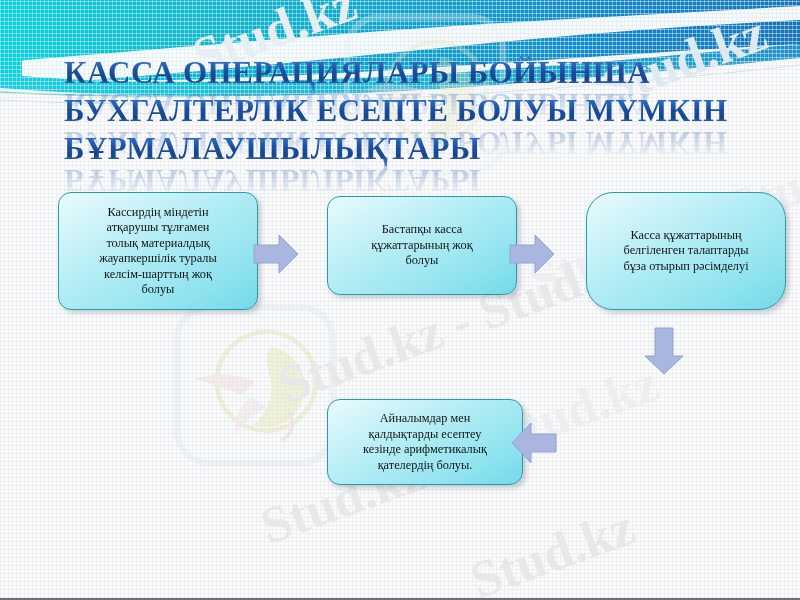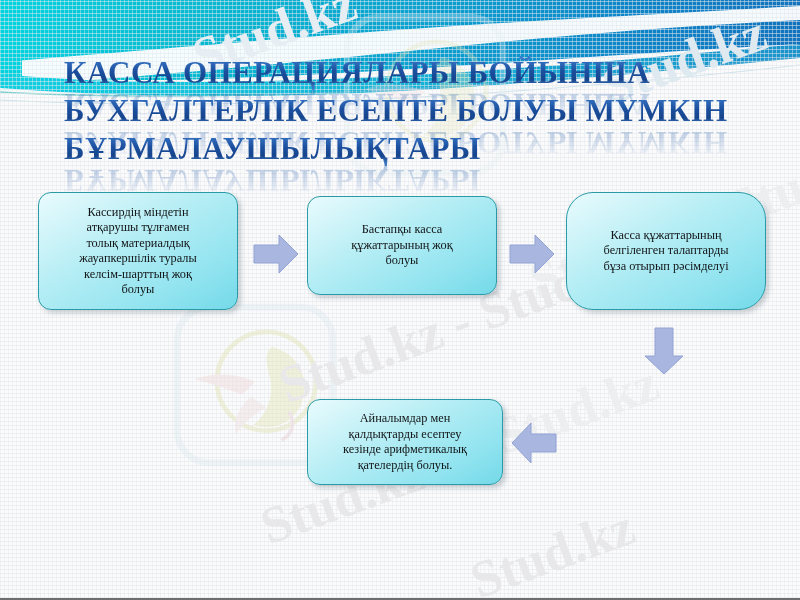--- a/index.html
+++ b/index.html
@@ -114,20 +114,21 @@
     position: absolute;
     z-index: 7;
     border: 1.6px solid #2a9aa6;
     border-radius: 13px;
     background: linear-gradient(150deg, #e9fbfd 0%, #b8eef5 40%, #8fe3ef 78%, #74d9e8 100%);
     box-shadow: 3px 3px 5px rgba(100,115,125,.33);
     display: flex;
     align-items: center;
     justify-content: center;
     box-sizing: border-box;
+    margin-left: 20px;
   }
   .box-text {
     font-family: "Liberation Serif", serif;
     font-size: 12.3px;
     line-height: 15.5px;
     color: #111416;
     text-align: center;
     padding: 4px 10px;
     white-space: pre-line;
   }

